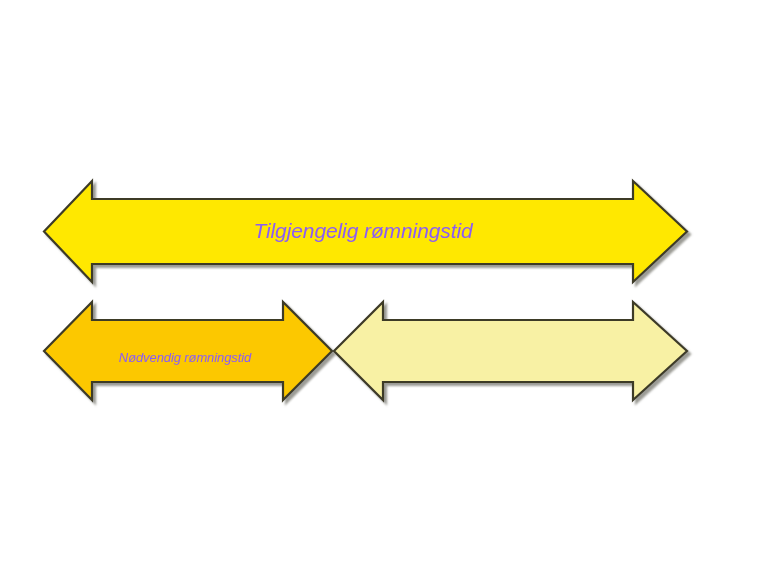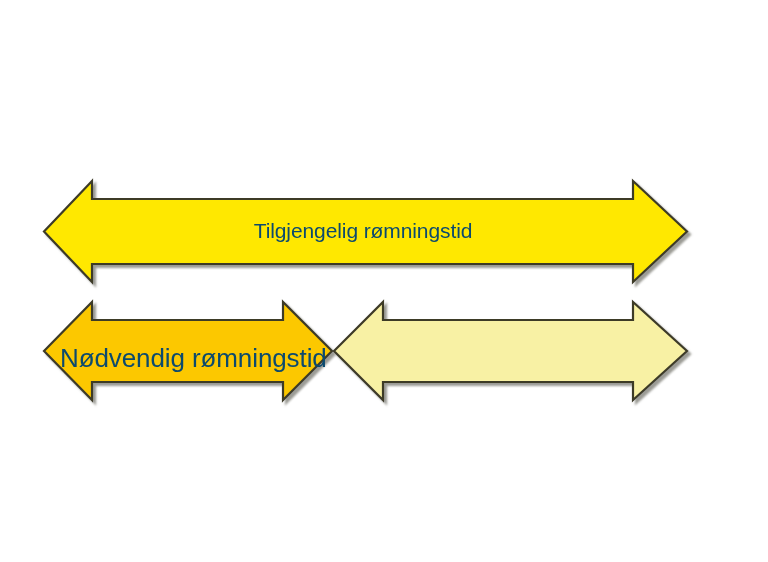--- a/index.html
+++ b/index.html
@@ -25,40 +25,41 @@
     position: absolute;
     left: 0;
     top: 0;
     width: 768px;
     height: 562px;
   }
 
   .arrow-label {
     position: absolute;
     text-align: center;
-    color: #0c4a6e;
+    color: #8b5cf6;
     font-family: "Liberation Sans", sans-serif;
     white-space: nowrap;
     pointer-events: none;
+    font-style: italic;
     -webkit-font-smoothing: antialiased;
   }
 
   #label-available {
     left: 92px;
     top: 219px;
     width: 542px;
     font-size: 21px;
     letter-spacing: -0.1px;
   }
 
   #label-required {
     left: 60px;
-    top: 343px;
+    top: 350px;
     width: 250px;
-    font-size: 26px;
+    font-size: 13px;
     letter-spacing: -0.1px;
   }
 
   #label-margin {
     left: 358px;
     top: 339px;
     width: 272px;
     font-size: 19.5px;
     letter-spacing: -0.1px;
   }

